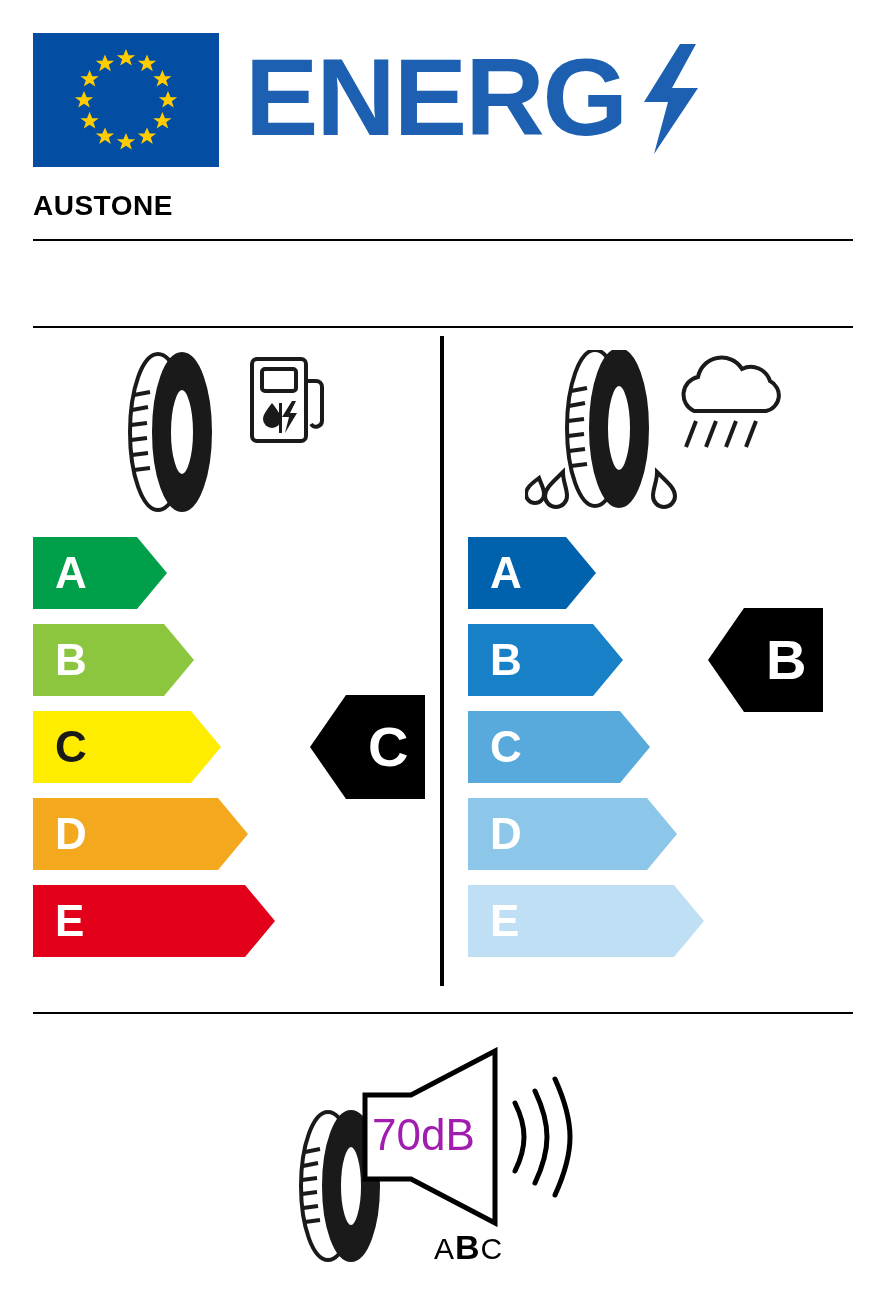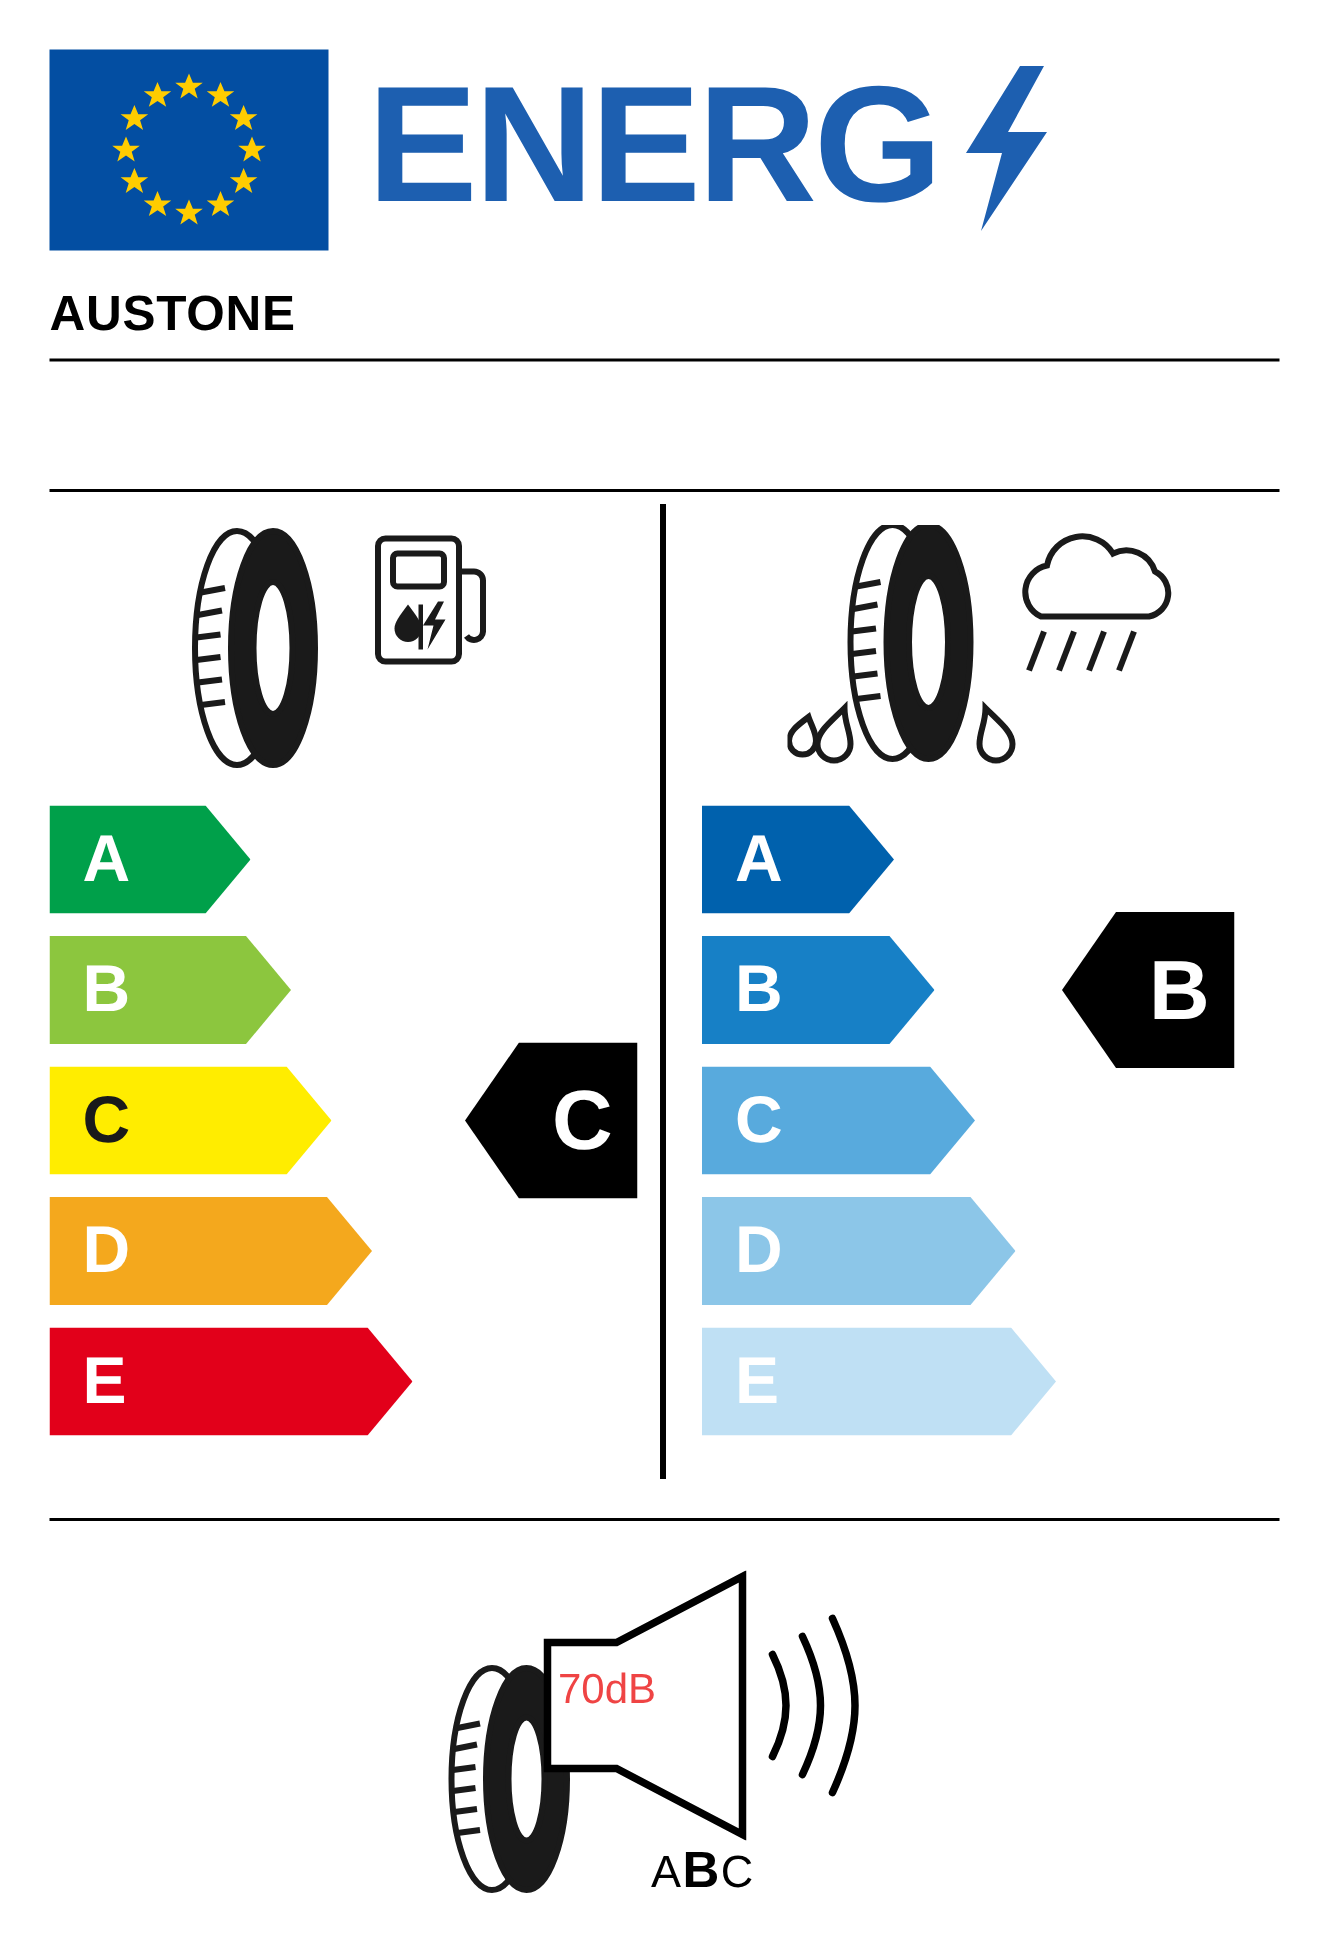--- a/index.html
+++ b/index.html
@@ -50,21 +50,21 @@
     left: 636px;
     top: 44px;
     width: 66px;
     height: 110px;
   }
 
   .brand-name {
     position: absolute;
     left: 33px;
     top: 190px;
-    font-size: 33px;
+    font-size: 28px;
     font-weight: bold;
     letter-spacing: 0.5px;
   }
 
   .rule {
     position: absolute;
     background: #000;
     height: 2px;
   }
   .rule-1 { left: 33px; top: 239px; width: 820px; }
@@ -108,23 +108,23 @@
     transform: translateY(-50%);
     font-size: 56px;
     font-weight: bold;
     color: #fff;
     line-height: 56px;
   }
 
   
   .noise-db {
     position: absolute;
-    font-size: 28px;
+    font-size: 44px;
     font-weight: normal;
-    color: #ef4444;
+    color: #a21caf;
   }
   .noise-classes {
     position: absolute;
     left: 410px;
     top: 1228px;
     font-size: 30px;
     letter-spacing: 1px;
     margin-left: 24px;
   }
   .noise-classes .sel {

